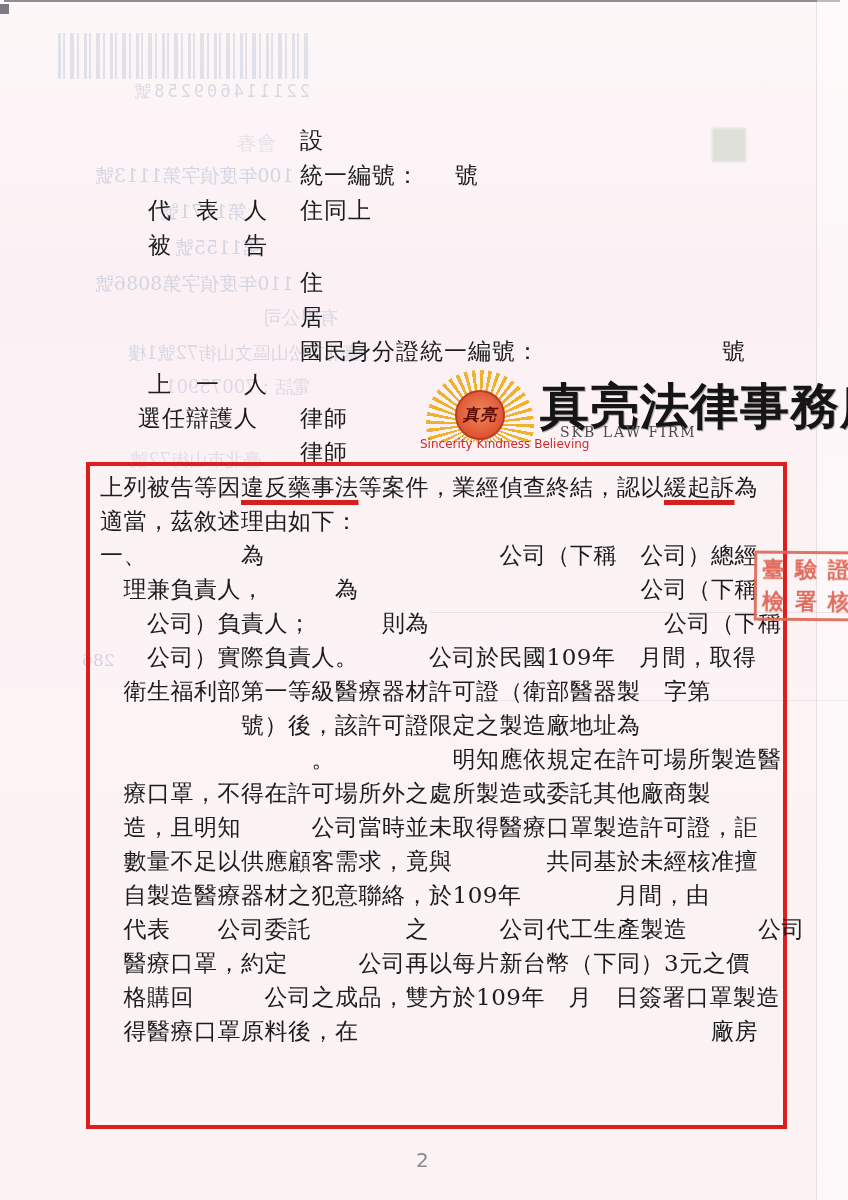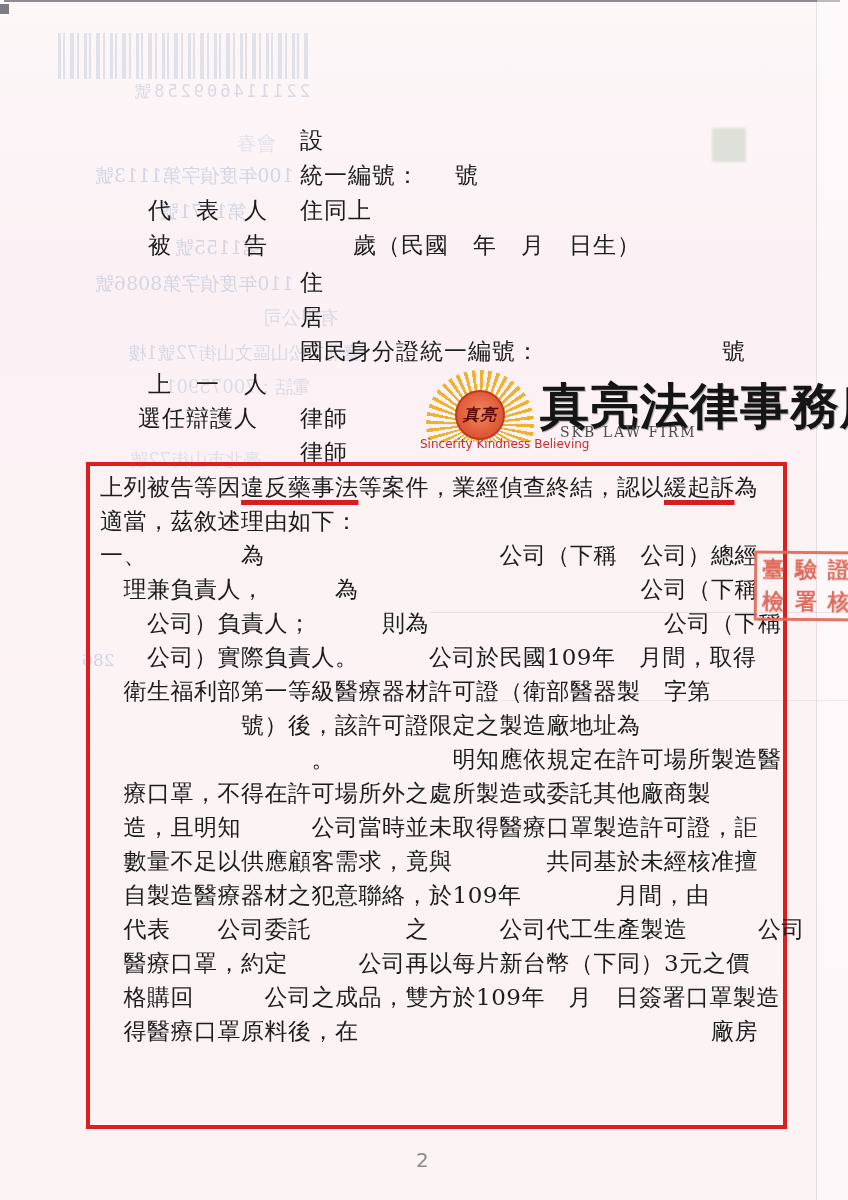--- a/index.html
+++ b/index.html
@@ -93,21 +93,20 @@
   <div class="ghost gl9">286</div>
   <div class="ghost gl10">會春</div>
   <div class="green-square"></div>
 
   <div class="h" style="left:300px;top:128px">設</div>
   <div class="h" style="left:300px;top:163px">統一編號：</div>
   <div class="h" style="left:455px;top:163px">號</div>
   <div class="h" style="left:148px;top:198px">代　表　人</div>
   <div class="h" style="left:300px;top:198px">住同上</div>
   <div class="h" style="left:148px;top:233px">被　　　告</div>
-  <div class="h" style="left:353px;top:233px">歲（民國　年　月　日生）</div>
   <div class="h" style="left:300px;top:270px">住</div>
   <div class="h" style="left:300px;top:305px">居</div>
   <div class="h" style="left:300px;top:339px">國民身分證統一編號：</div>
   <div class="h" style="left:722px;top:339px">號</div>
   <div class="h" style="left:148px;top:372px">上　一　人</div>
   <div class="h" style="left:138px;top:406px">選任辯護人</div>
   <div class="h" style="left:300px;top:406px">律師</div>
   <div class="h" style="left:300px;top:440px">律師</div>
 
   <div class="sun">

